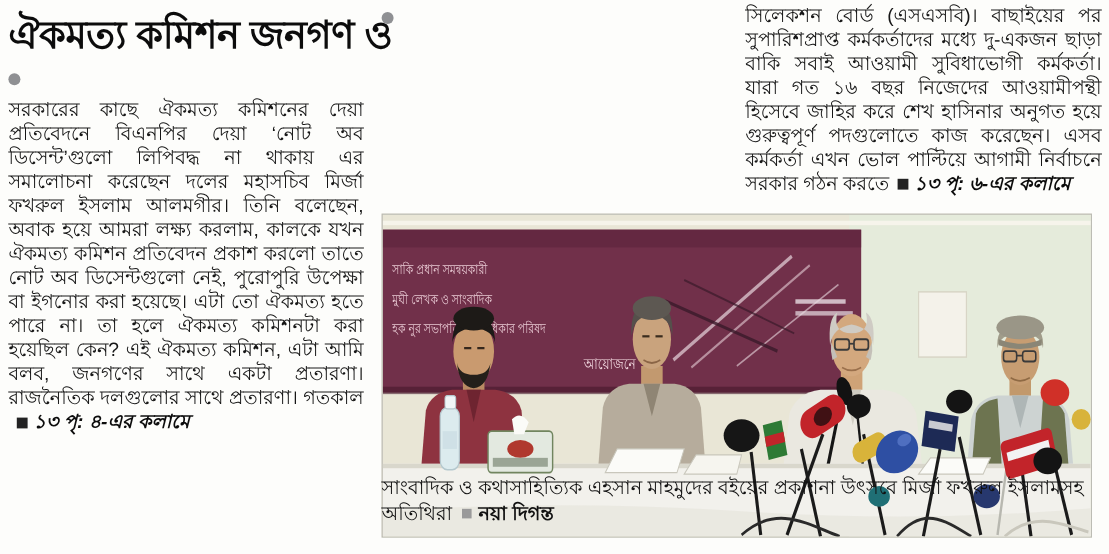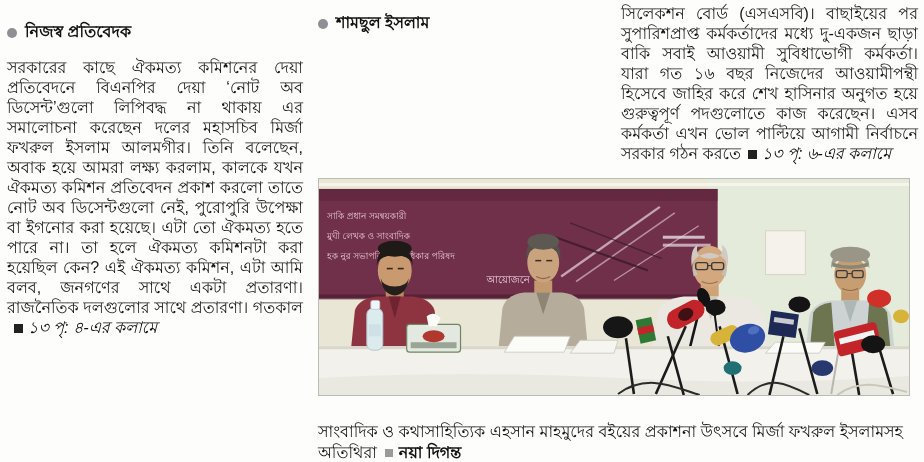--- a/index.html
+++ b/index.html
@@ -18,49 +18,48 @@
   .headline{font-weight:800;font-size:32px;line-height:42px;color:#0c0c0c;letter-spacing:-0.3px;}
   .headline div{white-space:nowrap;}
 
   .byline{display:flex;align-items:center;gap:8px;margin-top:11px;font-size:16px;font-weight:700;color:#111;}
   .byline-mid{margin-top:4px;margin-bottom:2px;}
   .bullet{width:10px;height:10px;border-radius:50%;background:#8f9093;flex:0 0 auto;}
 
   .body-text{margin:9px 0 0 0;font-size:16px;line-height:20px;text-align:justify;color:#161616;}
   .body-text.first{margin-top:12px;}
   .jump-sq{display:inline-block;width:9px;height:9px;background:#222;margin:0 5px 0 7px;vertical-align:baseline;}
-  .jump{font-style:italic;font-weight:400;color:#0c0c0c;}
+  .jump{font-style:italic;font-weight:700;color:#0c0c0c;}
 
   .photo-frame{
-    position:absolute;left:318px;top:178px;width:592px;height:218px;
+    position:absolute;left:318px;top:178px;width:592px;height:270px;
     border:1px solid #bcbcb4;box-sizing:border-box;background:#e9e6d6;
   }
   .photo-frame svg{display:block;width:100%;height:100%;}
 
-  .caption{position:absolute;left:318px;top:405px;width:600px;font-size:16px;line-height:21px;color:#111;text-align:left;}
+  .caption{position:absolute;left:318px;top:381px;width:600px;font-size:16px;line-height:21px;color:#111;text-align:left;}
   .caption .credit-sq{display:inline-block;width:8px;height:8px;background:#9a9a9a;margin:0 6px 1px 8px;vertical-align:middle;}
   .caption .credit{font-weight:800;}
 </style>
 </head>
 <body>
 
 <div class="col col-left">
   <div class="headline">
+    <div>ঐকমত্য কমিশন জনগণ ও</div>
   </div>
   <div class="byline">
     <span class="bullet"></span>
-    <span>নিজস্ব প্রতিবেদক</span>
   </div>
   <p class="body-text first"><span>সরকারের কাছে ঐকমত্য কমিশনের দেয়া প্রতিবেদনে বিএনপির দেয়া ‘নোট অব ডিসেন্ট’গুলো লিপিবদ্ধ না থাকায় এর সমালোচনা করেছেন দলের মহাসচিব মির্জা ফখরুল ইসলাম আলমগীর। তিনি বলেছেন, অবাক হয়ে আমরা লক্ষ্য করলাম, কালকে যখন ঐকমত্য কমিশন প্রতিবেদন প্রকাশ করলো তাতে নোট অব ডিসেন্টগুলো নেই, পুরোপুরি উপেক্ষা বা ইগনোর করা হয়েছে। এটা তো ঐকমত্য হতে পারে না। তা হলে ঐকমত্য কমিশনটা করা হয়েছিল কেন? এই ঐকমত্য কমিশন, এটা আমি বলব, জনগণের সাথে একটা প্রতারণা। রাজনৈতিক দলগুলোর সাথে প্রতারণা। গতকাল</span><span class="jump-sq"></span><span class="jump">১৩ পৃ: ৪-এর কলামে</span></p>
 </div>
 
 <div class="col col-mid">
   <div class="byline byline-mid">
     <span class="bullet"></span>
-    <span>শামছুল ইসলাম</span>
   </div>
 </div>
 
 <div class="col col-right">
   <p class="body-text" style="margin-top:3px"><span>সিলেকশন বোর্ড (এসএসবি)। বাছাইয়ের পর সুপারিশপ্রাপ্ত কর্মকর্তাদের মধ্যে দু-একজন ছাড়া বাকি সবাই আওয়ামী সুবিধাভোগী কর্মকর্তা। যারা গত ১৬ বছর নিজেদের আওয়ামীপন্থী হিসেবে জাহির করে শেখ হাসিনার অনুগত হয়ে গুরুত্বপূর্ণ পদগুলোতে কাজ করেছেন। এসব কর্মকর্তা এখন ভোল পাল্টিয়ে আগামী নির্বাচনে সরকার গঠন করতে</span><span class="jump-sq"></span><span class="jump">১৩ পৃ: ৬-এর কলামে</span></p>
 </div>
 
 <div class="photo-frame">
   <svg viewBox="0 0 592 217" preserveAspectRatio="none">
 

